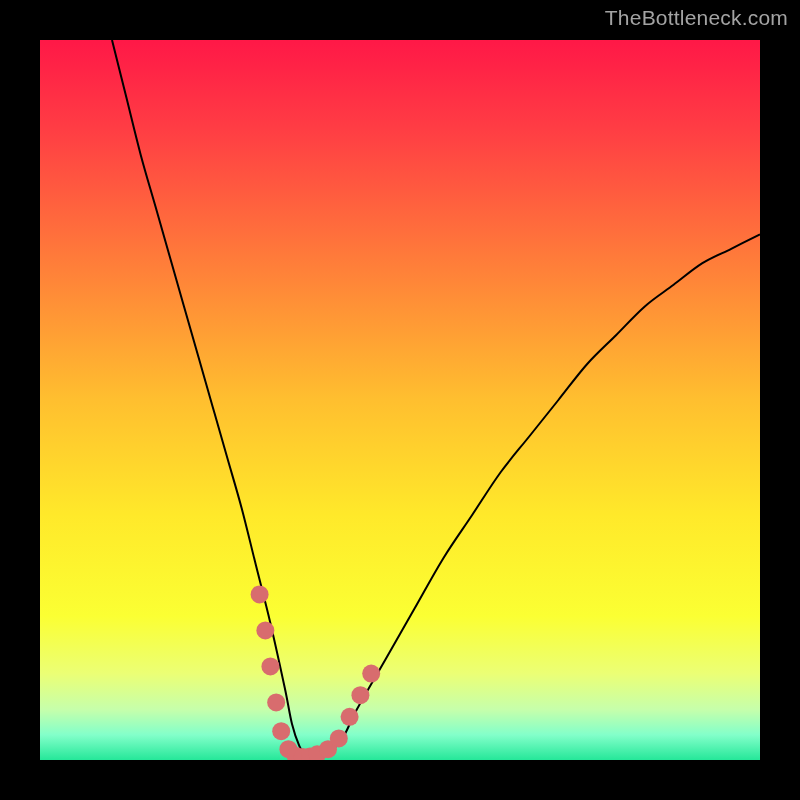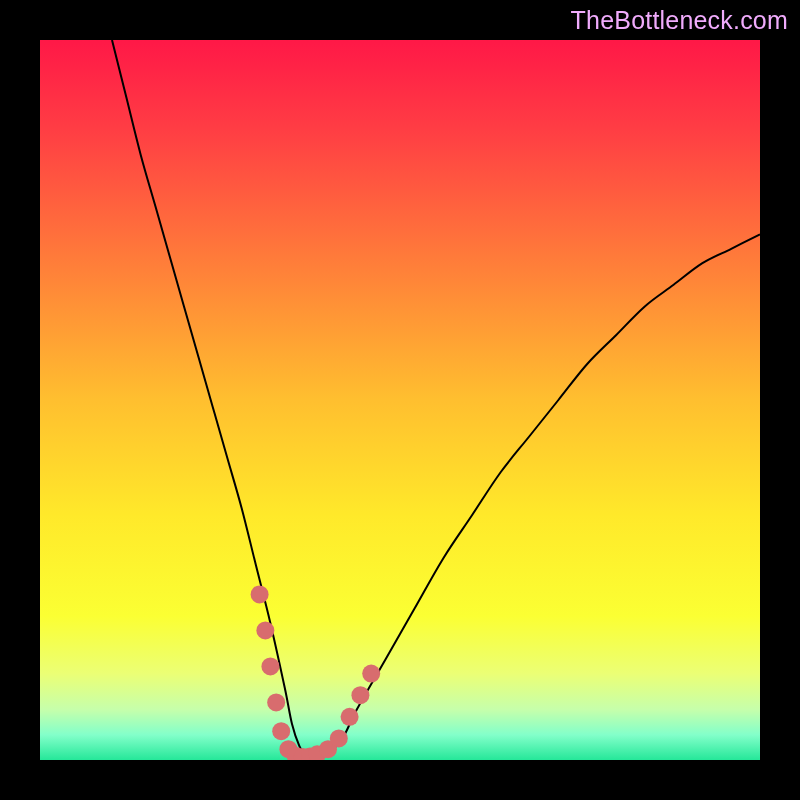--- a/index.html
+++ b/index.html
@@ -38,22 +38,22 @@
     position: absolute;
     left: 0;
     top: 0;
     width: 100%;
     height: 100%;
   }
   .watermark {
     position: absolute;
     top: 6px;
     right: 12px;
-    color: #f0abfc;
-    font-size: 25px;
+    color: #a3a3a3;
+    font-size: 21px;
     font-weight: 400;
     letter-spacing: 0.2px;
   }
   .curve-path {
     fill: none;
     stroke: #000;
     stroke-width: 2;
   }
   .marker {
     fill: #d86c6e;

